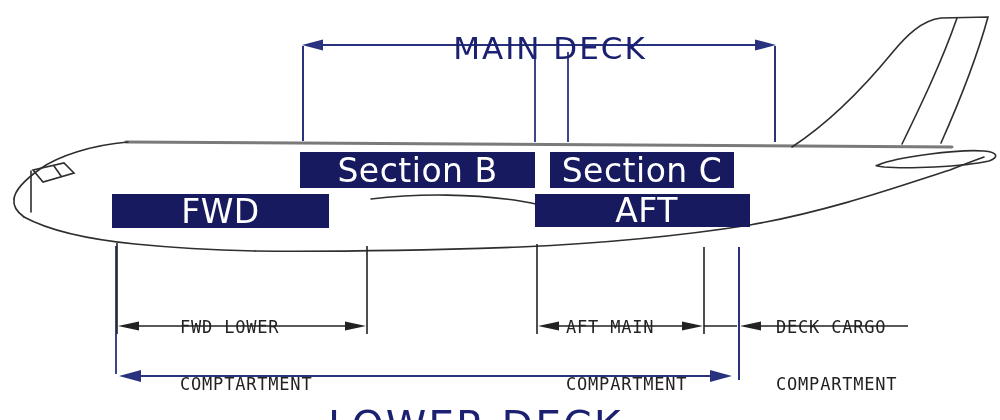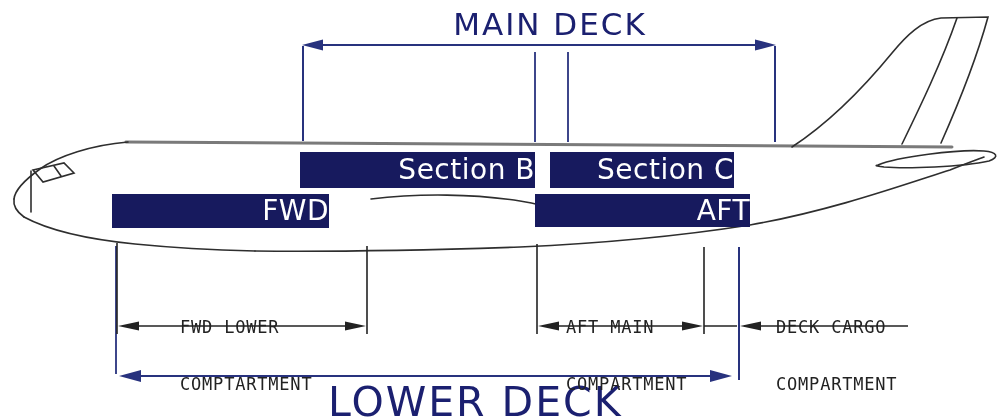--- a/index.html
+++ b/index.html
@@ -3,30 +3,30 @@
 <meta charset="utf-8">
 <style>
   html,body{margin:0;padding:0;background:#ffffff;}
   #stage{
     position:relative;width:1000px;height:420px;background:#fff;overflow:hidden;
     font-family:"DejaVu Sans","Liberation Sans",sans-serif;
   }
   #outline-svg{position:absolute;left:0;top:0;width:1000px;height:420px;}
   .bar{
     position:absolute;background:var(--bar_navy,#171a5e);color:#ffffff;
-    display:flex;align-items:center;justify-content:flex-end;
-    font-size:28px;letter-spacing:.5px;line-height:1;white-space:nowrap;
+    display:flex;align-items:center;justify-content:center;
+    font-size:33px;letter-spacing:.5px;line-height:1;white-space:nowrap;
   }
   .bar-section-b{left:300px;top:152px;width:235px;height:36px;}
   .bar-section-c{left:550px;top:152px;width:184px;height:36px;}
   .bar-fwd{left:112px;top:194px;width:217px;height:34px;}
   .bar-aft{left:535px;top:194px;width:207px;height:33px;padding-left:8px;}
   .deck-label{
     position:absolute;color:var(--deck_text_navy,#1b2070);text-align:center;
-    line-height:1;white-space:nowrap;letter-spacing:2px;
+    line-height:1;white-space:nowrap;letter-spacing:2px;margin-top:24px;
   }
   .deck-main{left:375px;top:9px;width:350px;font-size:31px;}
   .deck-lower{left:328px;top:382px;width:262px;font-size:41px;}
   .comp-label{
     position:absolute;color:var(--dimension_black,#222222);
     font-family:"DejaVu Sans Mono","Liberation Mono",monospace;
     font-size:17px;letter-spacing:.8px;line-height:19px;white-space:pre;
   }
   .comp-fwd{left:180px;top:280px;}
   .comp-aft{left:566px;top:280px;}

